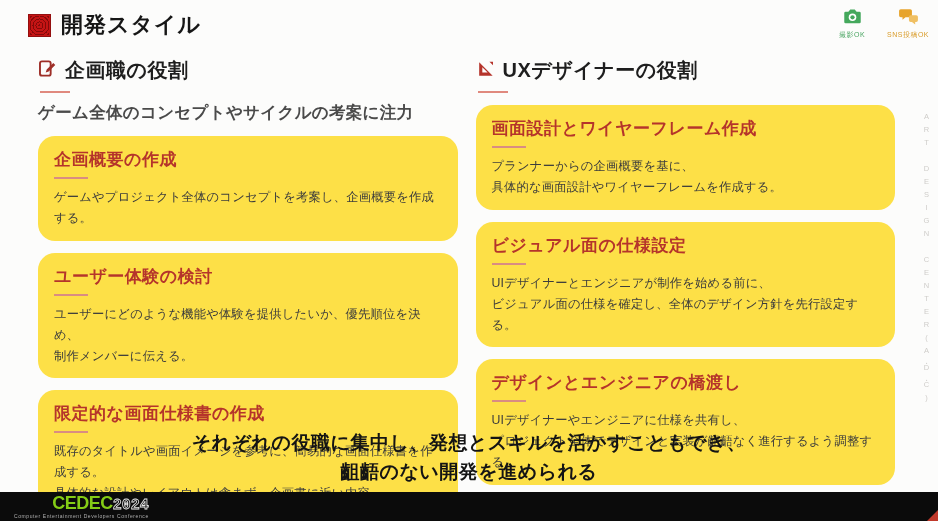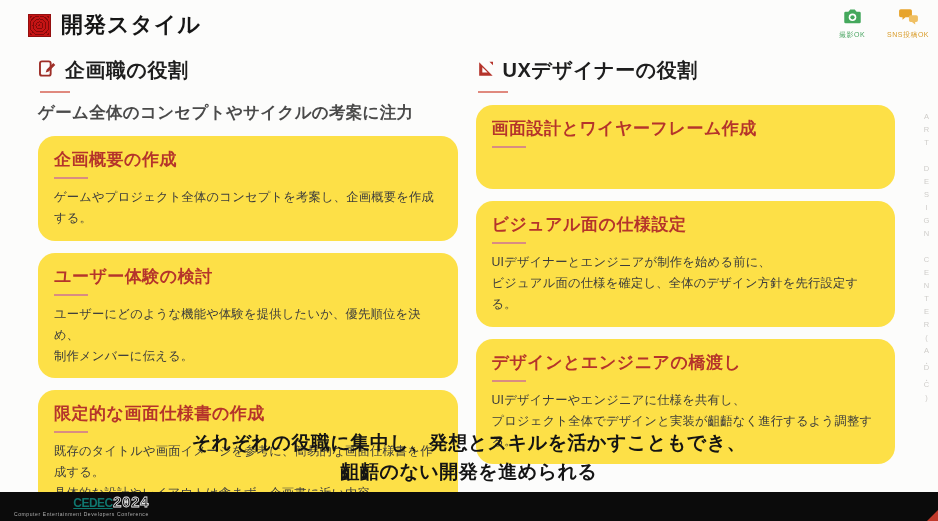--- a/index.html
+++ b/index.html
@@ -55,21 +55,21 @@
     padding:0 14px;box-sizing:border-box;color:#eee;
   }
   .f-left{display:flex;align-items:center;gap:7px;}
   .brand-cn{font-size:14px;font-weight:800;font-style:italic;color:#f2f2f2;letter-spacing:1px;}
   .f-divider{color:#777;font-size:13px;font-weight:300;}
   .division{display:flex;flex-direction:column;line-height:1.1;}
   .division-cn{font-size:10.5px;font-weight:700;font-style:italic;color:#ededed;letter-spacing:1px;}
   .division-sub{font-size:5px;letter-spacing:2px;color:#9a9a9a;}
   .f-right{text-align:right;line-height:1.05;}
   .cedec-row{display:flex;align-items:baseline;justify-content:flex-end;}
-  .cedec-name{font-size:12px;font-weight:900;color:#0f766e;letter-spacing:-.5px;text-decoration:underline;}
+  .cedec-name{font-size:18px;font-weight:900;color:#84cc16;letter-spacing:-.5px;}
   .cedec-year{font-size:15px;font-weight:700;color:transparent;-webkit-text-stroke:.8px #e8e8e8;letter-spacing:0;font-family:Liberation Mono, monospace;}
   .cedec-caption{font-size:5px;color:#b0b0b0;letter-spacing:.6px;margin-top:1px;}
   .corner-accent{
     position:absolute;right:0;bottom:0;width:0;height:0;
     border-left:11px solid transparent;border-bottom:11px solid #c0392b;
   }
 </style>
 </head>
 <body>
 
@@ -146,20 +146,22 @@
             <path fill="#b5332a" d="M17 3.5h4.5V8z"></path>
           </svg>
         </span>
         <h2 class="col-title">UXデザイナーの役割</h2>
       </div>
       <div class="col-underline"></div>
       <div class="cards">
         <div class="card">
           <h3 class="card-title">画面設計とワイヤーフレーム作成</h3>
           <div class="card-underline"></div>
+          <p class="card-body">プランナーからの企画概要を基に、
+具体的な画面設計やワイヤーフレームを作成する。</p>
         </div>
         <div class="card">
           <h3 class="card-title">ビジュアル面の仕様設定</h3>
           <div class="card-underline"></div>
           <p class="card-body">UIデザイナーとエンジニアが制作を始める前に、
 ビジュアル面の仕様を確定し、全体のデザイン方針を先行設定する。</p>
         </div>
         <div class="card">
           <h3 class="card-title">デザインとエンジニアの橋渡し</h3>
           <div class="card-underline"></div>

